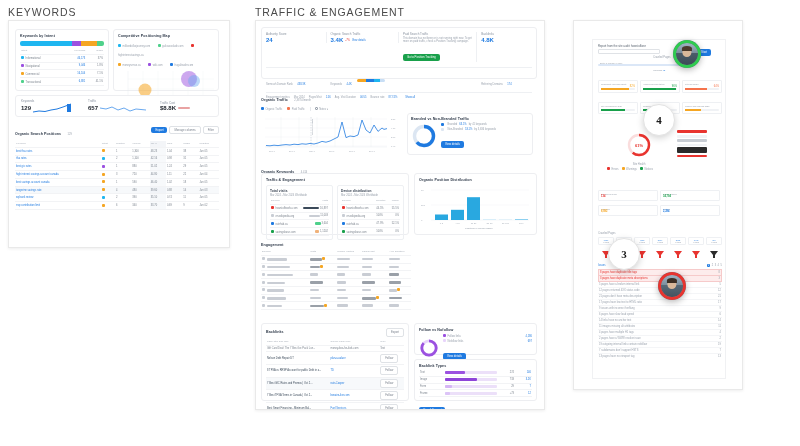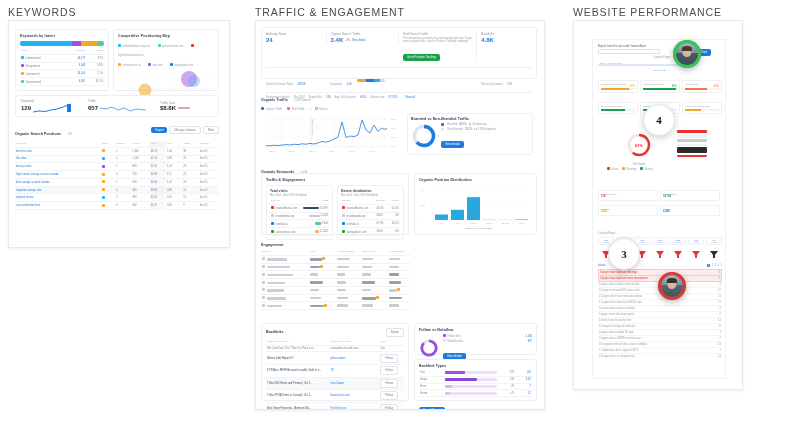--- a/index.html
+++ b/index.html
@@ -101,21 +101,20 @@
 
   .hl-red{ background:#fdecec; }
 </style>
 </head>
 <body>
 
 <div class="stage">
 
   <div class="sec-title" id="t-kw">KEYWORDS</div>
   <div class="sec-title" id="t-tr">TRAFFIC &amp; ENGAGEMENT</div>
-  <div class="sec-title" id="t-wp">WEBSITE PERFORMANCE</div>
 
   <div class="panel" id="p-kw">
     <div class="inner">
 
       <div class="card" style="left:6px;top:8px;width:94px;height:62px;padding:4px;">
         <div class="ttl">Keywords by Intent</div>
         <div class="stack" style="margin-top:3px;">
           <div style="flex:62;background:#1fb6f0"></div>
           <div style="flex:11;background:#9b51e0"></div>
           <div style="flex:19;background:#f5a623"></div>

